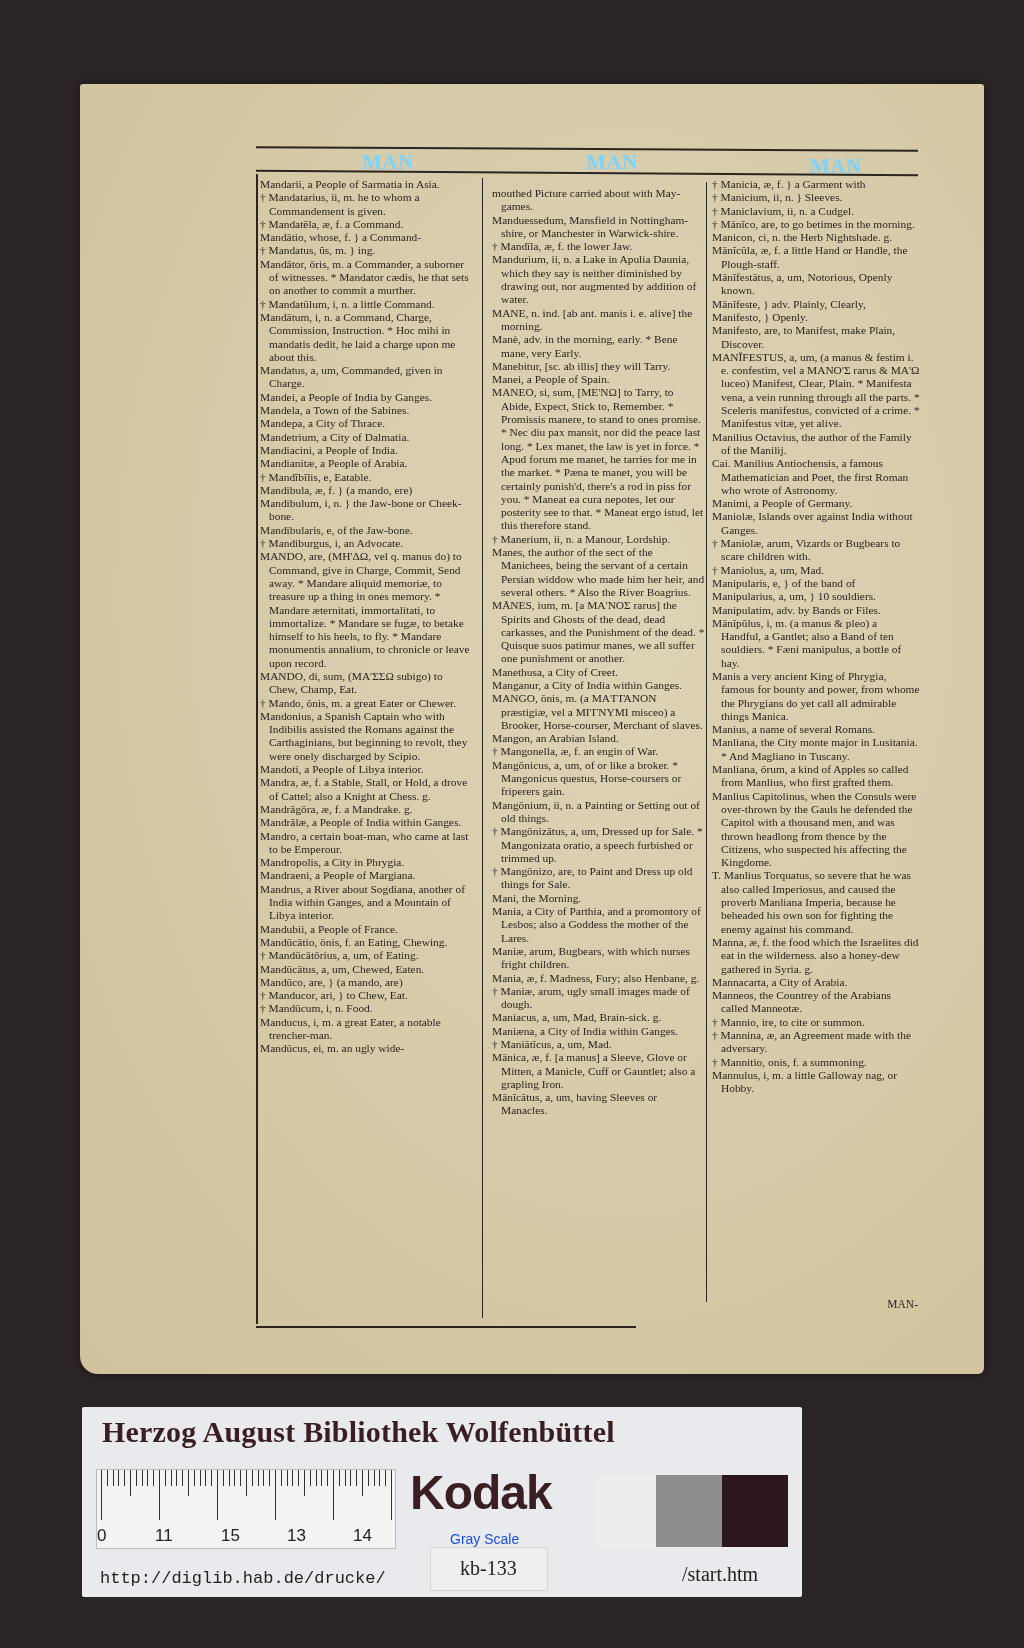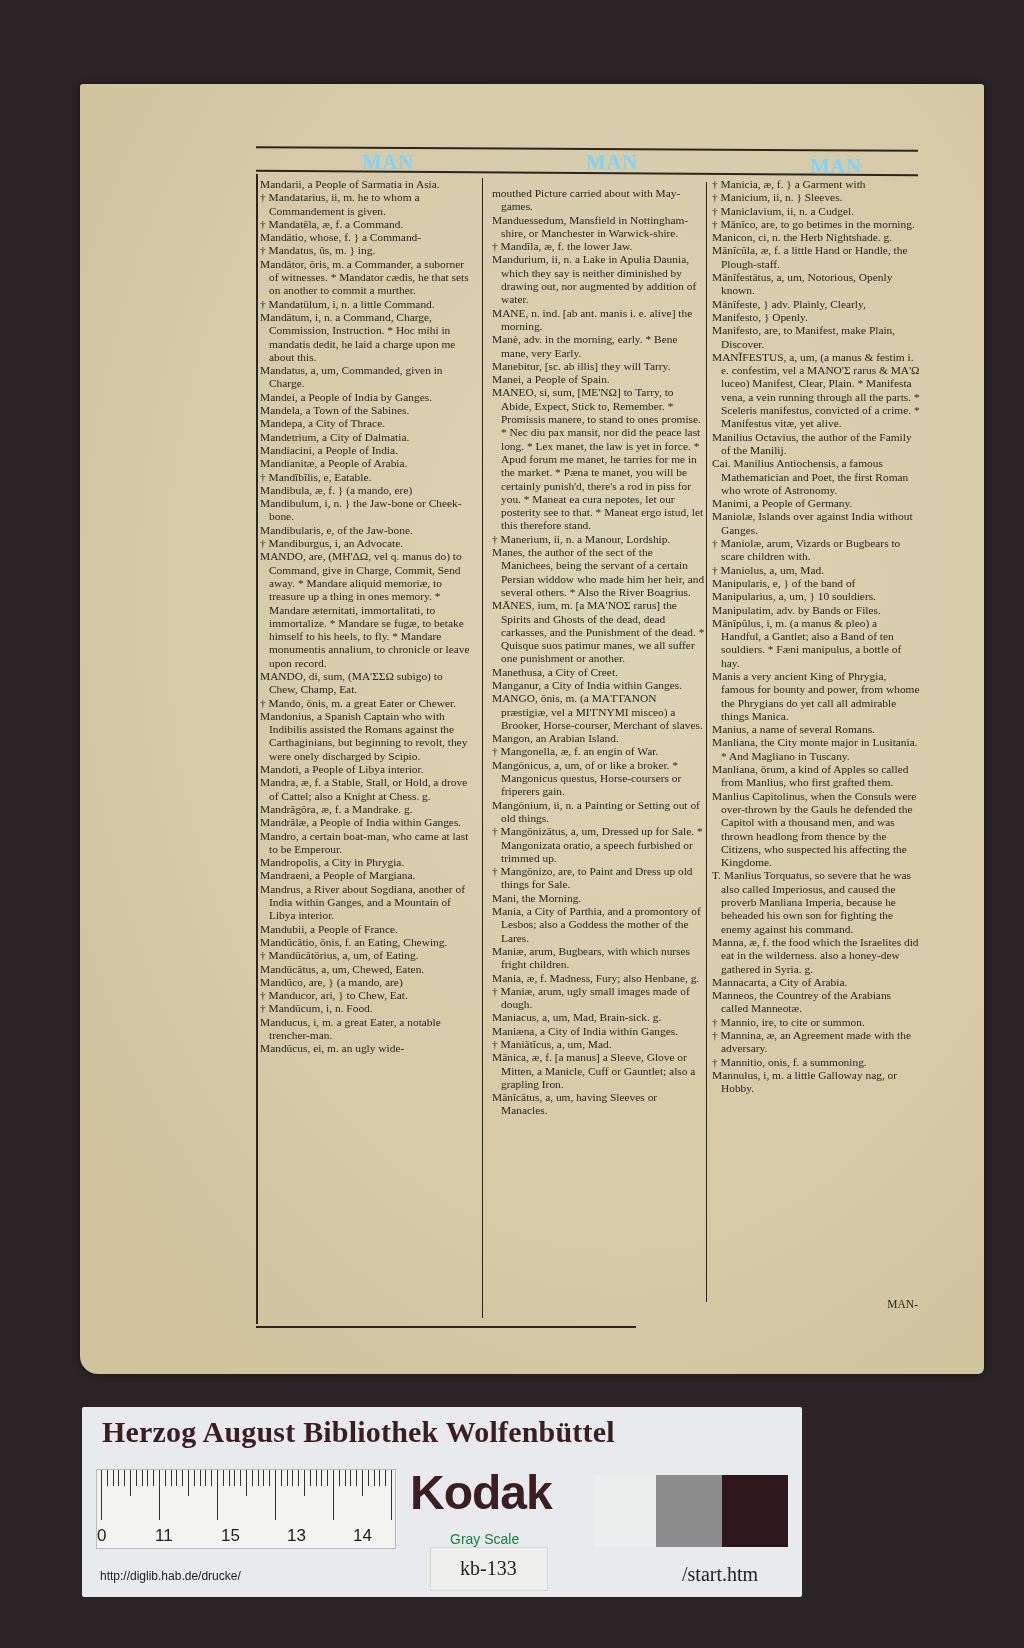--- a/index.html
+++ b/index.html
@@ -37,26 +37,26 @@
   
   .card {
     position:absolute; left:82px; top:1407px; width:720px; height:190px;
     background:#e9eaee; border-radius:2px;
   }
   .card-title { position:absolute; left:20px; top:8px; font-size:30px; font-weight:bold; color:#3a1e22; font-family:"Liberation Serif", serif; letter-spacing:0.2px; }
   .ruler { position:absolute; left:14px; top:62px; width:298px; height:78px; background:#f3f3f1; border:1px solid #bbb; }
   .ruler .tick { position:absolute; top:0; width:1px; background:#333; }
   .ruler .num { position:absolute; top:56px; font-family:"Liberation Sans", sans-serif; font-size:17px; color:#222; }
   .kodak { position:absolute; left:328px; top:58px; font-family:"Liberation Sans", sans-serif; font-weight:bold; font-size:48px; color:#3a1e22; letter-spacing:-1px; }
-  .gray-label { position:absolute; left:368px; top:124px; font-family:"Liberation Sans", sans-serif; font-size:14px; color:#15803d; }
+  .gray-label { position:absolute; left:368px; top:124px; font-family:"Liberation Sans", sans-serif; font-size:14px; color:#1d4ed8; }
   .swatch { position:absolute; top:68px; height:72px; }
   .sw1 { left:512px; width:62px; background:#eceeed; }
   .sw2 { left:574px; width:66px; background:#8d8d8d; }
   .sw3 { left:640px; width:66px; background:#2d171c; }
-  .url { position:absolute; left:18px; top:162px; font-family:Liberation Sans, sans-serif; font-size:12px; color:#222;text-align:center; }
+  .url { position:absolute; left:18px; top:162px; font-family:Liberation Mono, monospace; font-size:17px; color:#222;text-align:center; }
   .code-box { position:absolute; left:348px; top:140px; width:116px; height:42px; background:#efefed; border:1px solid #d6d6d2; }
   .code { position:absolute; left:378px; top:150px; font-family:"Liberation Serif", serif; font-size:20px; color:#222; }
   .start { position:absolute; left:600px; top:156px; font-family:"Liberation Serif", serif; font-size:20px; color:#222; }
 </style>
 </head>
 <body>
 
 <div class="page"></div>
 
 <div class="frame">

